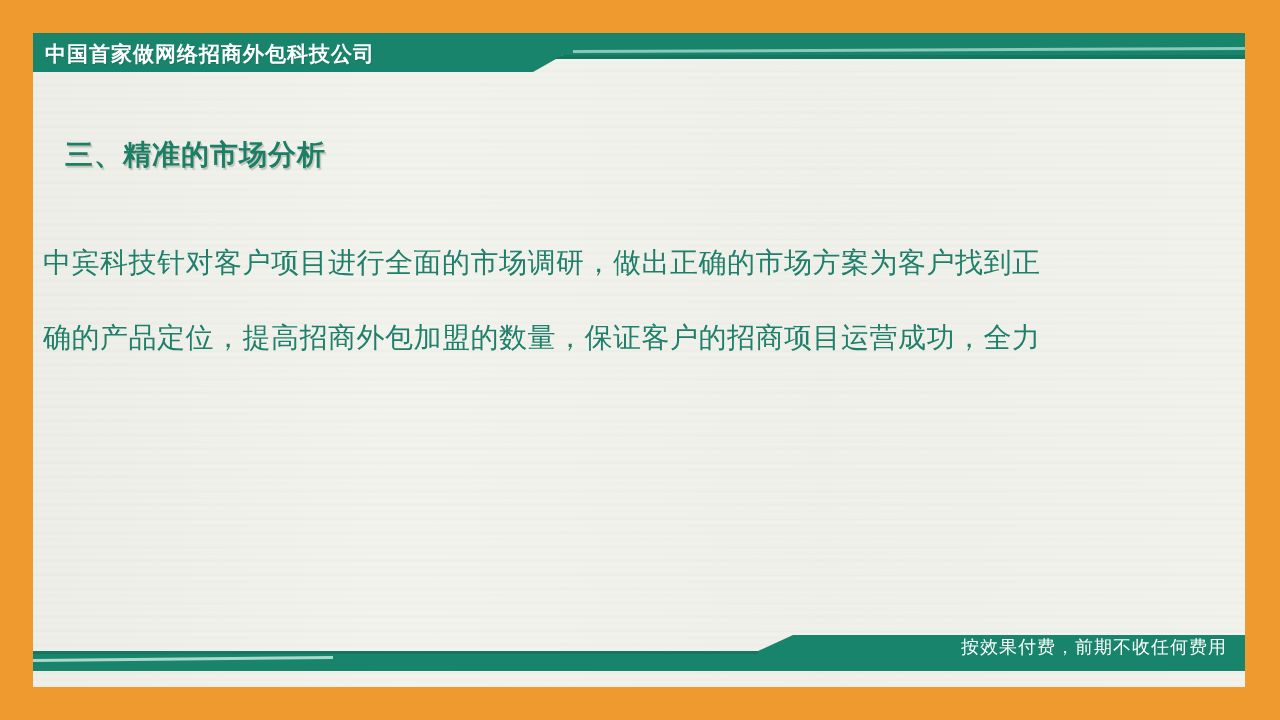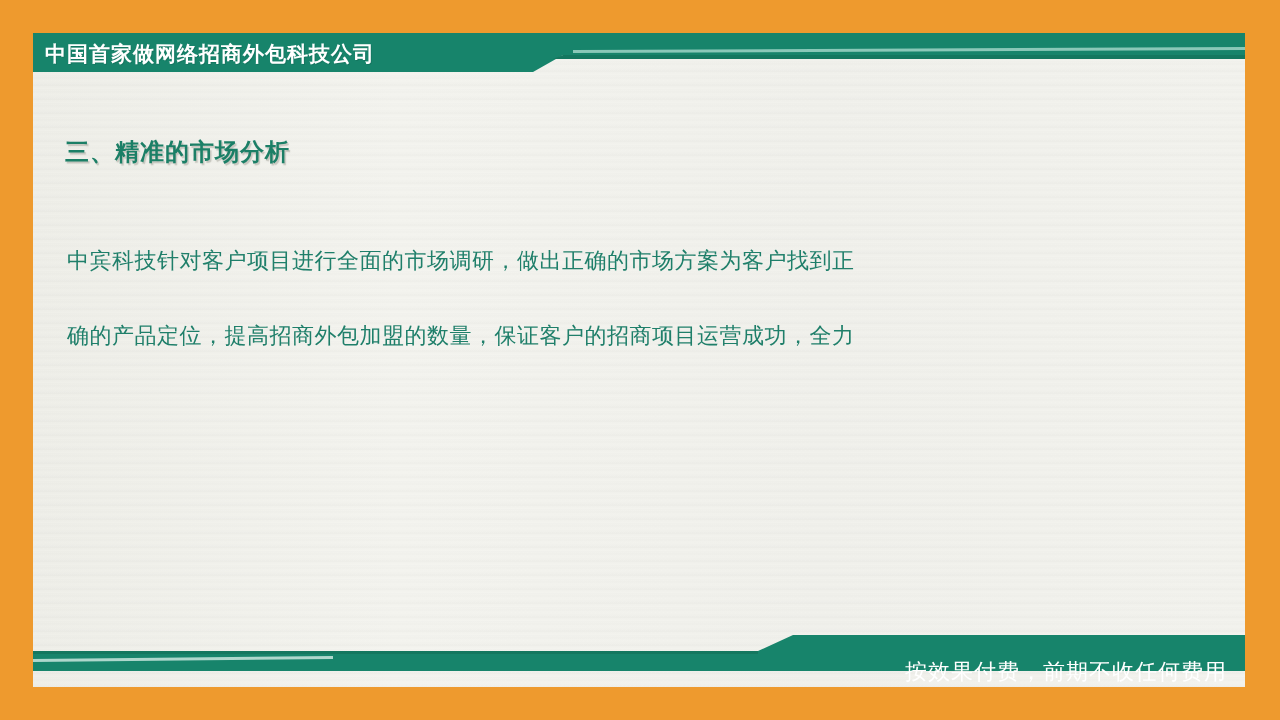--- a/index.html
+++ b/index.html
@@ -65,37 +65,37 @@
     white-space: nowrap;
     text-shadow: 1px 1px 0 rgba(0,0,0,0.10);
     z-index: 6;
   }
 
   
   #section-heading {
     position: absolute;
     left: 32px;
     top: 103px;
-    font-size: 24px;
+    font-size: 28px;
     font-weight: bold;
     color: #1B7F66;
     letter-spacing: 1px;
     white-space: nowrap;
     text-shadow: 1.5px 1.5px 1px rgba(120,120,110,0.35);
     z-index: 4;
   }
 
   
   #body-paragraph {
     position: absolute;
-    left: 34px;
+    left: 10px;
     top: 192px;
     width: 1160px;
-    font-family: Liberation Mono, monospace;
-    font-size: 22px;
+    font-family: Liberation Sans, sans-serif;
+    font-size: 28px;
     line-height: 75px;
     color: #1F7F6A;
     letter-spacing: 0.5px;
     text-align: justify;
     text-justify: inter-character;
     z-index: 4;
   }
   #body-paragraph .ln {
     display: block;
     white-space: nowrap;
@@ -107,23 +107,23 @@
     left: 0;
     bottom: 0;
     width: 1212px;
     height: 72px;
     z-index: 5;
   }
   #footer-band svg { display: block; }
   #footer-text {
     position: absolute;
     right: 18px;
-    bottom: 0;
+    bottom: 28px;
     color: #ffffff;
-    font-size: 22px;
+    font-size: 18px;
     letter-spacing: 1px;
     white-space: nowrap;
     z-index: 6;
   }
 </style>
 </head>
 <body>
 
 <div id="slide">
 

